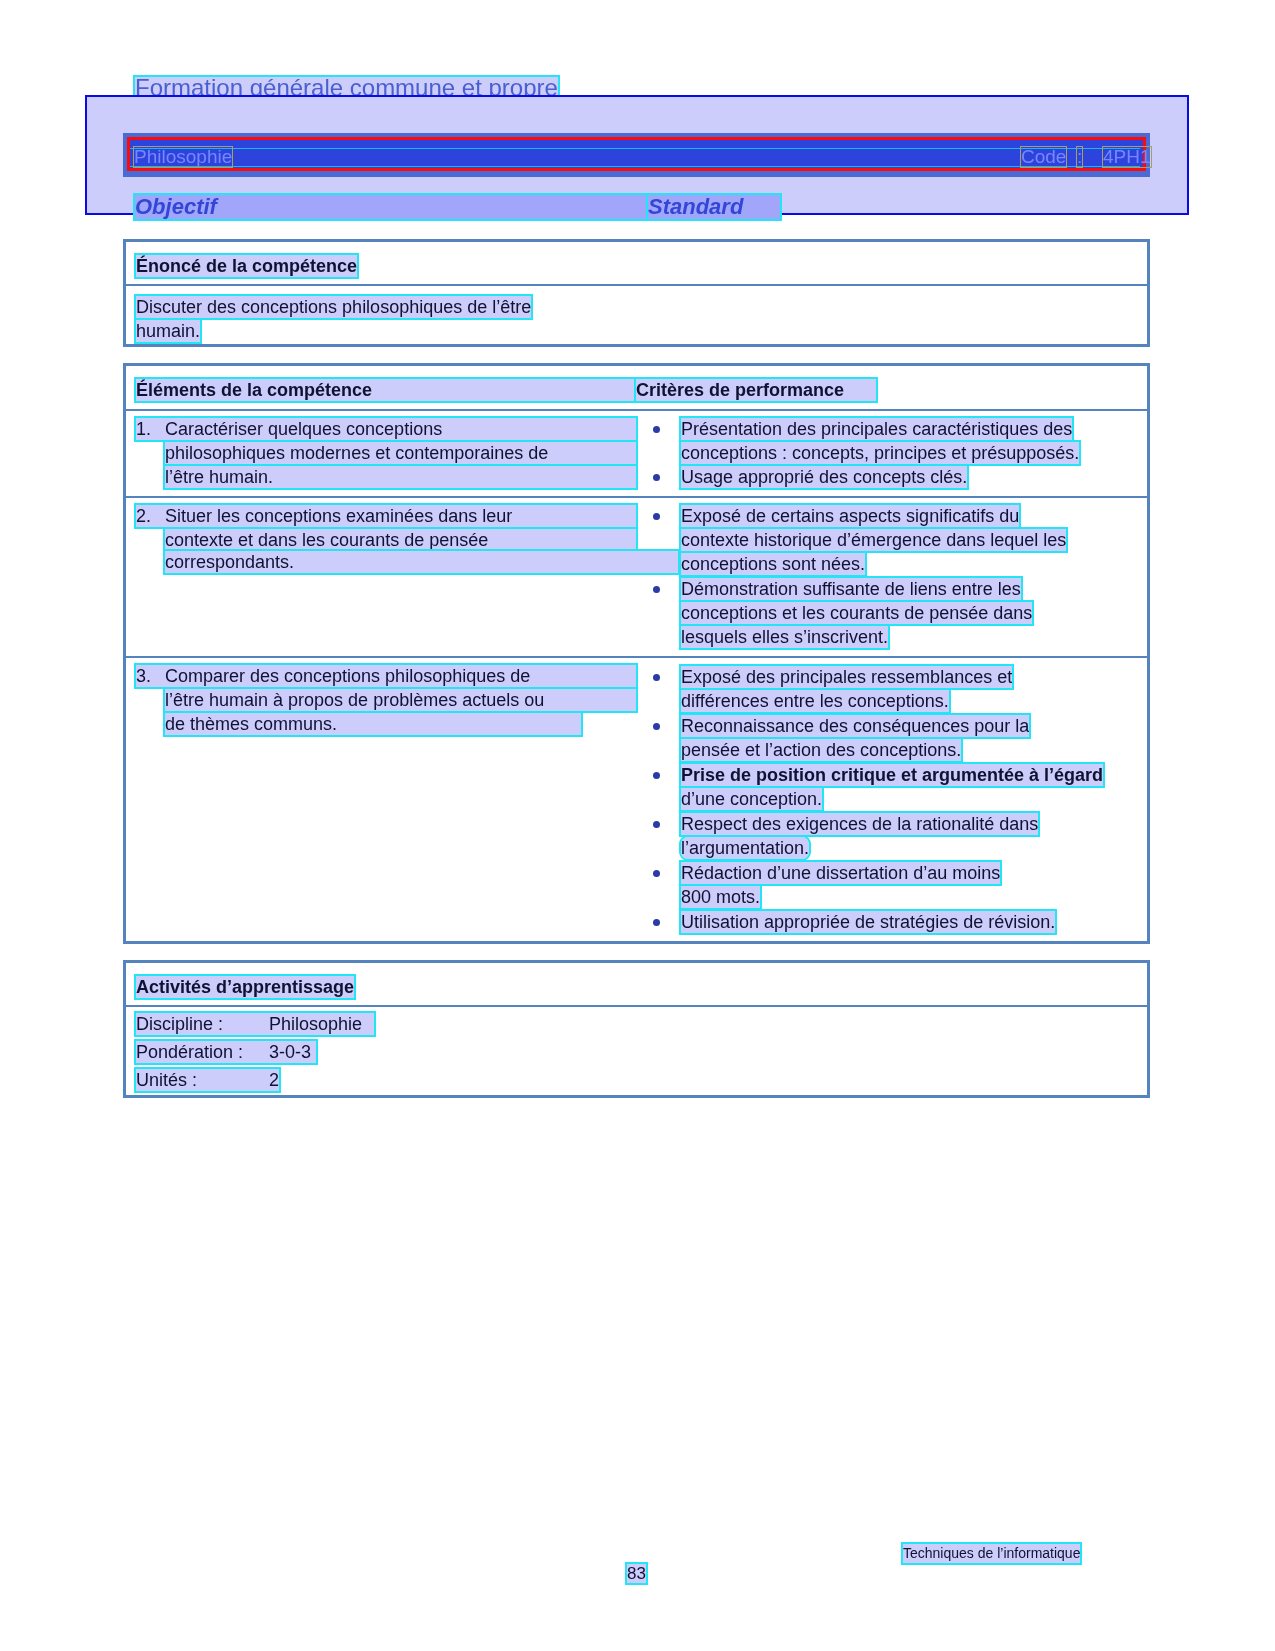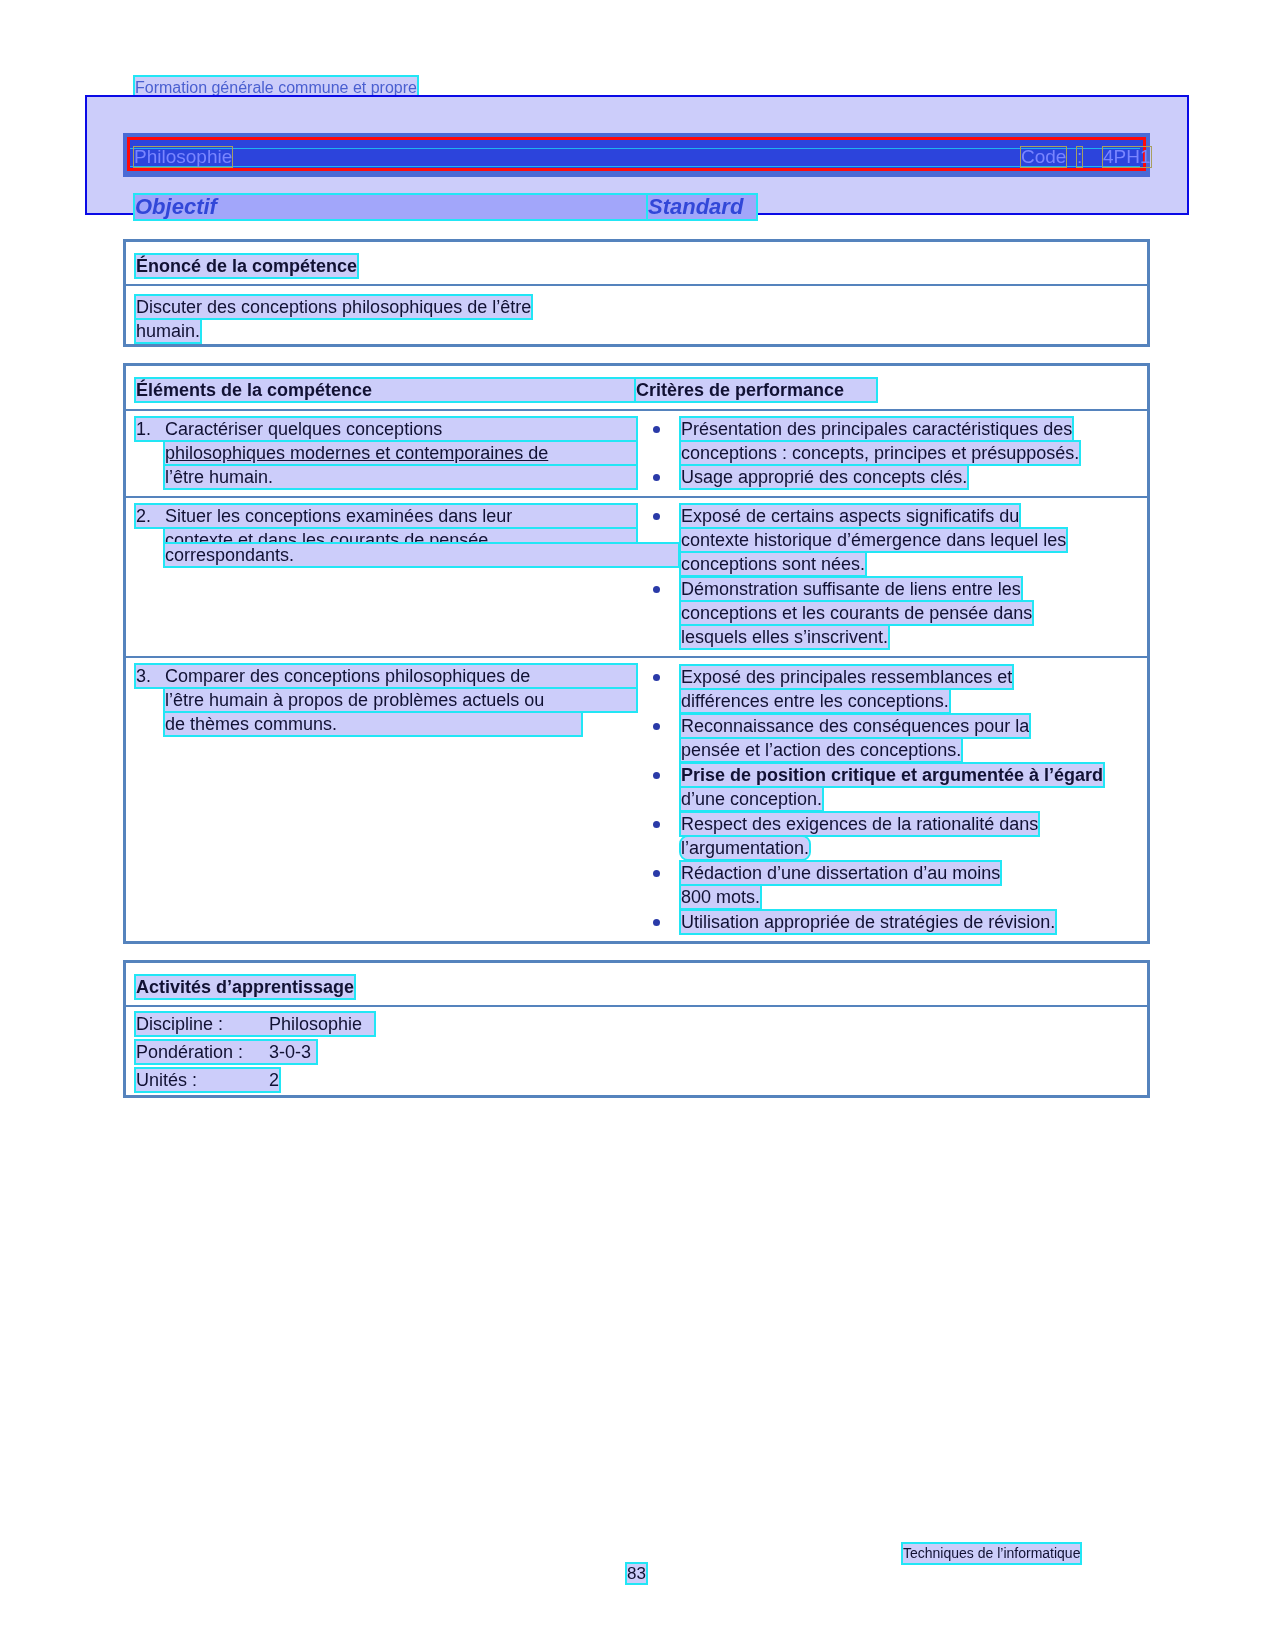--- a/index.html
+++ b/index.html
@@ -1,35 +1,35 @@
 <!DOCTYPE html>
 <html><head>
   <meta charset="utf-8">
   <style>
     * { box-sizing: border-box; margin: 0; padding: 0; }
     html, body { width: 1275px; height: 1651px; background: #ffffff; }
     body { position: relative; font-family: "Liberation Sans", sans-serif; color: #111133; overflow: hidden; }
 
     .hl { background: #cccdfa; outline: 2px solid #22e6f5; outline-offset: 0; }
 
-    #top-label { position: absolute; left: 135px; top: 77px; font-size: 16px; line-height: 22px; color: #4a5fd0; }
+    #top-label { position: absolute; left: 135px; top: 77px; font-size: 24px; line-height: 22px; color: #4a5fd0; }
 
     #banner { position: absolute; left: 85px; top: 95px; width: 1104px; height: 120px; background: #cccdfa; border: 2px solid #0a0ae6; }
     #band { position: absolute; left: 123px; top: 133px; width: 1027px; height: 44px; background: #4a6ad6; }
     #band-inner { position: absolute; left: 127px; top: 137px; width: 1019px; height: 34px; background: #2c44dc; border: 3px solid #ff0a0a; }
     #band-line { position: absolute; left: 130px; top: 148px; width: 1010px; height: 19px; border-top: 1px solid #1eb4f0; border-bottom: 1px solid #1eb4f0; }
     .band-text { position: absolute; top: 147px; font-size: 19px; line-height: 20px; color: #7a86ff; outline: 1px solid #a8a060; }
     #band-title { left: 134px; }
     #code-label { left: 1021px; }
     #code-sep { left: 1077px; }
     #code-value { left: 1091px; margin-left: 12px; }
 
     .sub-head { position: absolute; top: 195px; font-size: 22px; line-height: 24px; font-weight: bold; font-style: italic; color: #3247d8; background: #a2a6fa; outline: 2px solid #22e6f5; }
     #objectif { left: 135px; width: 513px; }
-    #standard { left: 648px; width: 108px; }
+    #standard { left: 648px; width: 132px; }
 
     .box { position: absolute; left: 123px; width: 1027px; border: 3px solid #5583bd; background: #fff; }
     .divider { position: absolute; left: 0; right: 0; height: 2px; background: #5583bd; }
     .t { position: absolute; font-size: 18px; line-height: 22px; white-space: nowrap; color: #111133; }
     .b { font-weight: bold; }
     .bullet { position: absolute; width: 7px; height: 7px; border-radius: 50%; background: #2a3aa8; }
 
     #enonce { top: 239px; height: 108px; }
     #elements { top: 363px; height: 581px; padding-left: 12px; }
     #activites { top: 960px; height: 138px; }
@@ -60,35 +60,35 @@
   <div class="t hl" style="left:10px; top:78px;">humain.</div>
 </div>
 
 <div id="elements" class="box">
   <div class="t b hl" style="left:10px; top:13px; width:500px;">Éléments de la compétence</div>
   <div class="t b hl" style="left:510px; top:13px; width:240px;">Critères de performance</div>
   <div class="divider" style="top:43px;"></div>
 
   <div>
     <div class="t hl" style="left:10px; top:52px; width:500px;"><span>1.</span><span style="position:absolute; left:29px;">Caractériser quelques conceptions</span></div>
-    <div class="t hl" style="left:39px; top:76px; width:471px;text-decoration:underline;">philosophiques modernes et contemporaines de</div>
+    <div class="t hl" style="left:39px; top:76px; width:471px;">philosophiques modernes et contemporaines de</div>
     <div class="t hl" style="left:39px; top:100px; width:471px;">l’être humain.</div>
 
     <div class="bullet" style="left:527px; top:60px;"></div>
     <div class="t hl" style="left:555px; top:52px;">Présentation des principales caractéristiques des</div>
     <div class="t hl" style="left:555px; top:76px;">conceptions : concepts, principes et présupposés.</div>
     <div class="bullet" style="left:527px; top:108px;"></div>
     <div class="t hl" style="left:555px; top:100px;">Usage approprié des concepts clés.</div>
   </div>
   <div class="divider" style="top:130px;"></div>
 
   <div>
     <div class="t hl" style="left:10px; top:139px; width:500px;"><span>2.</span><span style="position:absolute; left:29px;">Situer les conceptions examinées dans leur</span></div>
     <div class="t hl" style="left:39px; top:163px; width:471px;">contexte et dans les courants de pensée</div>
-    <div class="t hl" style="left:39px; top:178px; width:513px;">correspondants.</div>
+    <div class="t hl" style="left:39px; top:185px; width:513px;">correspondants.</div>
 
     <div class="bullet" style="left:527px; top:147px;"></div>
     <div class="t hl" style="left:555px; top:139px;">Exposé de certains aspects significatifs du</div>
     <div class="t hl" style="left:555px; top:163px;">contexte historique d’émergence dans lequel les</div>
     <div class="t hl" style="left:555px; top:187px;">conceptions sont nées.</div>
     <div class="bullet" style="left:527px; top:220px;"></div>
     <div class="t hl" style="left:555px; top:212px;">Démonstration suffisante de liens entre les</div>
     <div class="t hl" style="left:555px; top:236px;">conceptions et les courants de pensée dans</div>
     <div class="t hl" style="left:555px; top:260px;">lesquels elles s’inscrivent.</div>
   </div>

